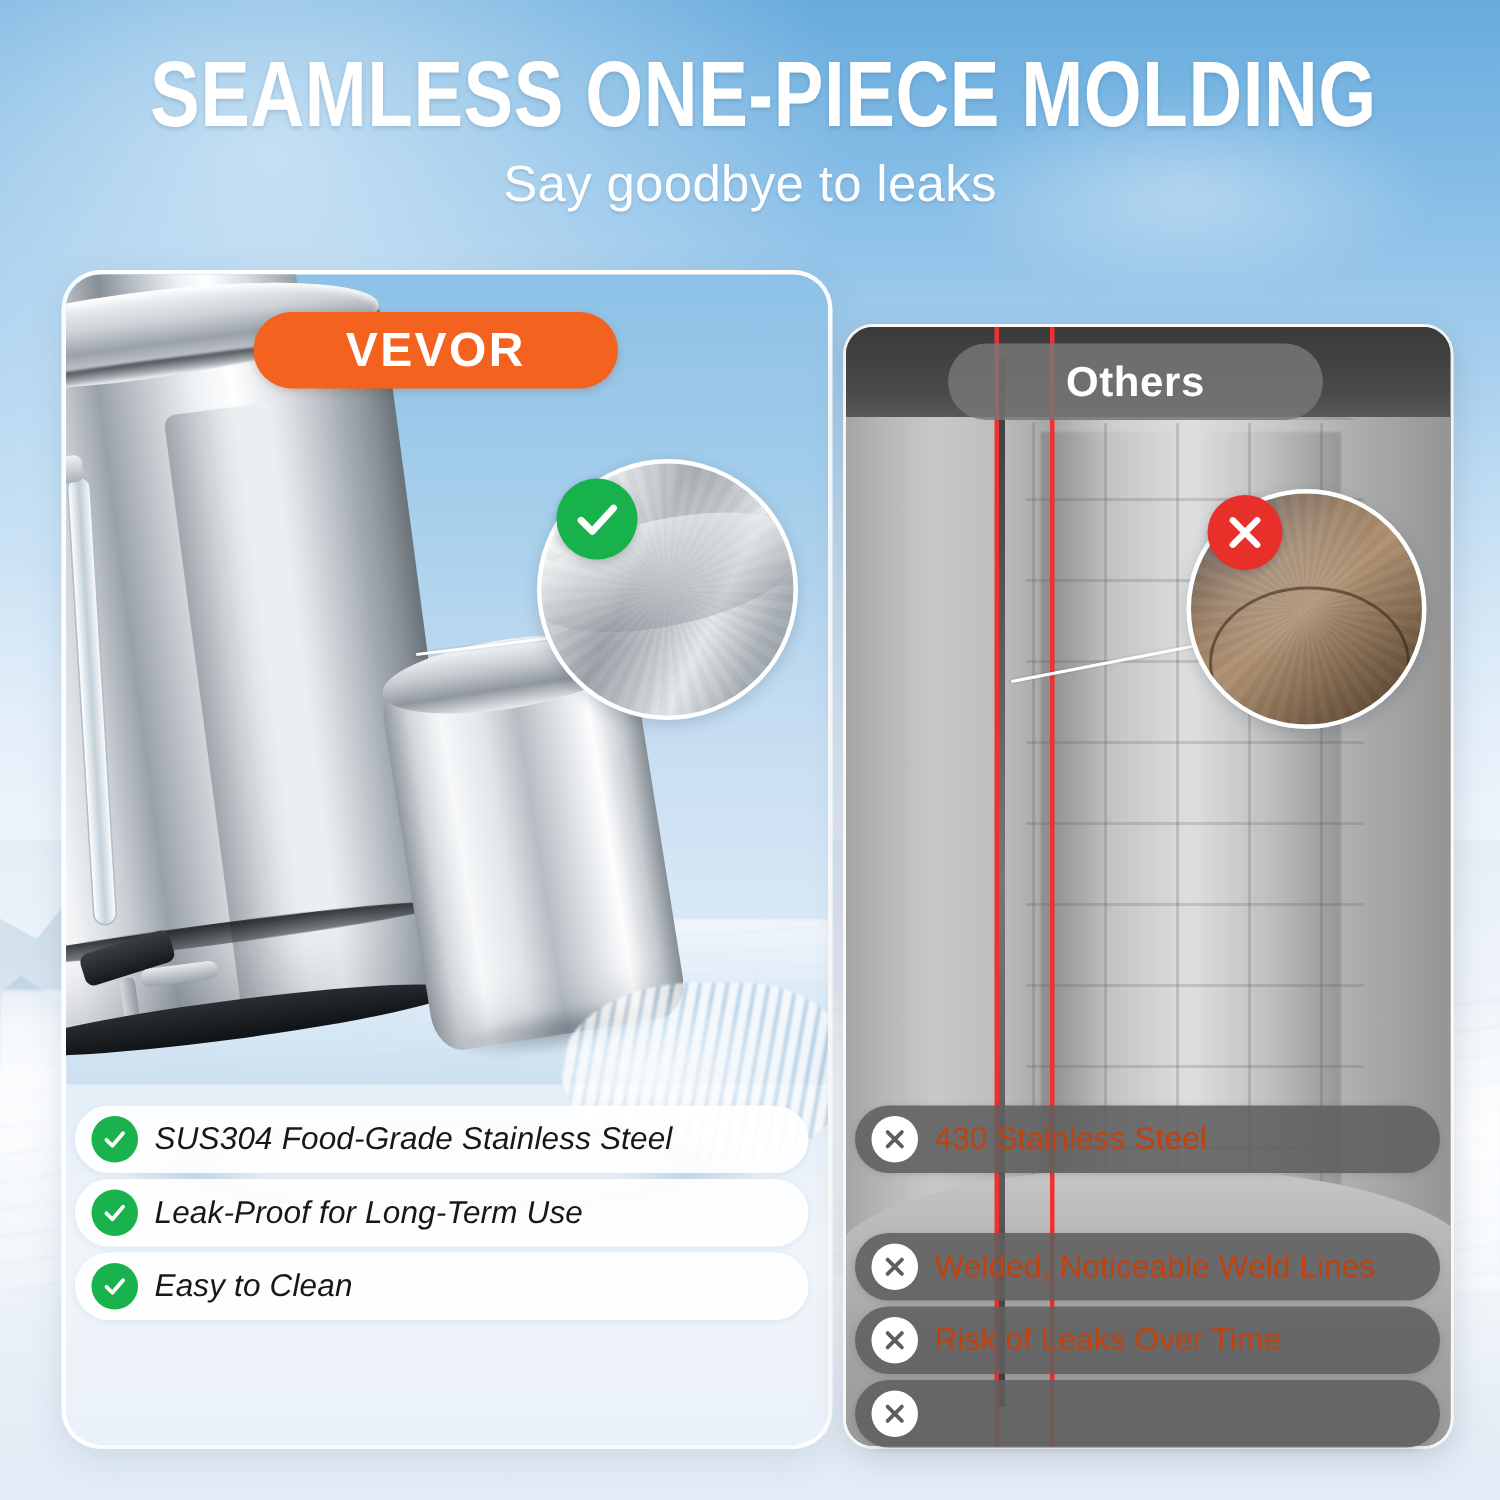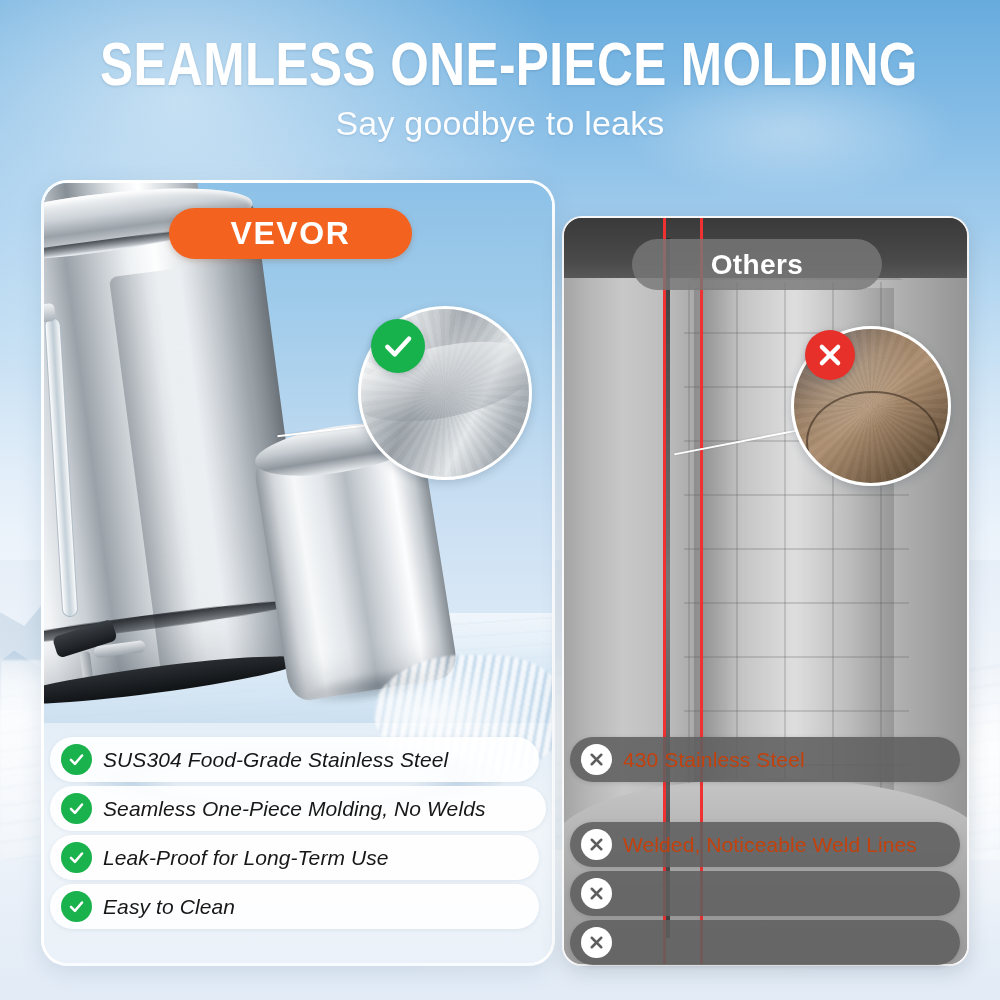--- a/index.html
+++ b/index.html
@@ -315,21 +315,21 @@
     border-radius: 26px;
     background: #f4621f;
     display: flex; align-items: center; justify-content: center;
     box-shadow: 0 2px 6px rgba(120,50,10,0.22);
     z-index: 6;
   }
   .badge-vevor span {
     color: #ffffff; font-size: 32px; font-weight: 700; letter-spacing: 1.6px;
   }
   .badge-others {
-    position: absolute; left: 632px; top: 239px; width: 250px; height: 51px;
+    position: absolute; left: 632px; top: 229px; width: 250px; height: 51px;
     border-radius: 26px;
     background: rgba(120,120,120,0.82);
     display: flex; align-items: center; justify-content: center;
     z-index: 6;
   }
   .badge-others span {
     color: #ffffff; font-size: 28px; font-weight: 700; letter-spacing: 0.4px;
   }
 
   
@@ -536,28 +536,20 @@
 
 <div class="list-left">
   <div class="row row-left w1">
     <span class="mark mark-ok">
       <svg viewBox="0 0 24 24" fill="none" stroke="#ffffff" stroke-width="3.2" stroke-linecap="round" stroke-linejoin="round">
         <polyline points="5,12.5 10,17.5 19,7"></polyline>
       </svg>
     </span>
     <span class="row-text">SUS304 Food-Grade Stainless Steel</span>
   </div>
-  <div class="row row-left w2">
-    <span class="mark mark-ok">
-      <svg viewBox="0 0 24 24" fill="none" stroke="#ffffff" stroke-width="3.2" stroke-linecap="round" stroke-linejoin="round">
-        <polyline points="5,12.5 10,17.5 19,7"></polyline>
-      </svg>
-    </span>
-    <span class="row-text">Seamless One-Piece Molding, No Welds</span>
-  </div>
   <div class="row row-left w3">
     <span class="mark mark-ok">
       <svg viewBox="0 0 24 24" fill="none" stroke="#ffffff" stroke-width="3.2" stroke-linecap="round" stroke-linejoin="round">
         <polyline points="5,12.5 10,17.5 19,7"></polyline>
       </svg>
     </span>
     <span class="row-text">Leak-Proof for Long-Term Use</span>
   </div>
   <div class="row row-left w4">
     <span class="mark mark-ok">
@@ -588,20 +580,21 @@
     </span>
     <span class="row-text">Welded, Noticeable Weld Lines</span>
   </div>
   <div class="row row-right w3">
     <span class="mark mark-no">
       <svg viewBox="0 0 24 24" fill="none" stroke="#5e5e5e" stroke-width="3.2" stroke-linecap="round">
         <line x1="6" y1="6" x2="18" y2="18"></line>
         <line x1="18" y1="6" x2="6" y2="18"></line>
       </svg>
     </span>
+    <span class="row-text">Risk of Leaks Over Time</span>
   </div>
   <div class="row row-right w4">
     <span class="mark mark-no">
       <svg viewBox="0 0 24 24" fill="none" stroke="#5e5e5e" stroke-width="3.2" stroke-linecap="round">
         <line x1="6" y1="6" x2="18" y2="18"></line>
         <line x1="18" y1="6" x2="6" y2="18"></line>
       </svg>
     </span>
   </div>
 </div>

